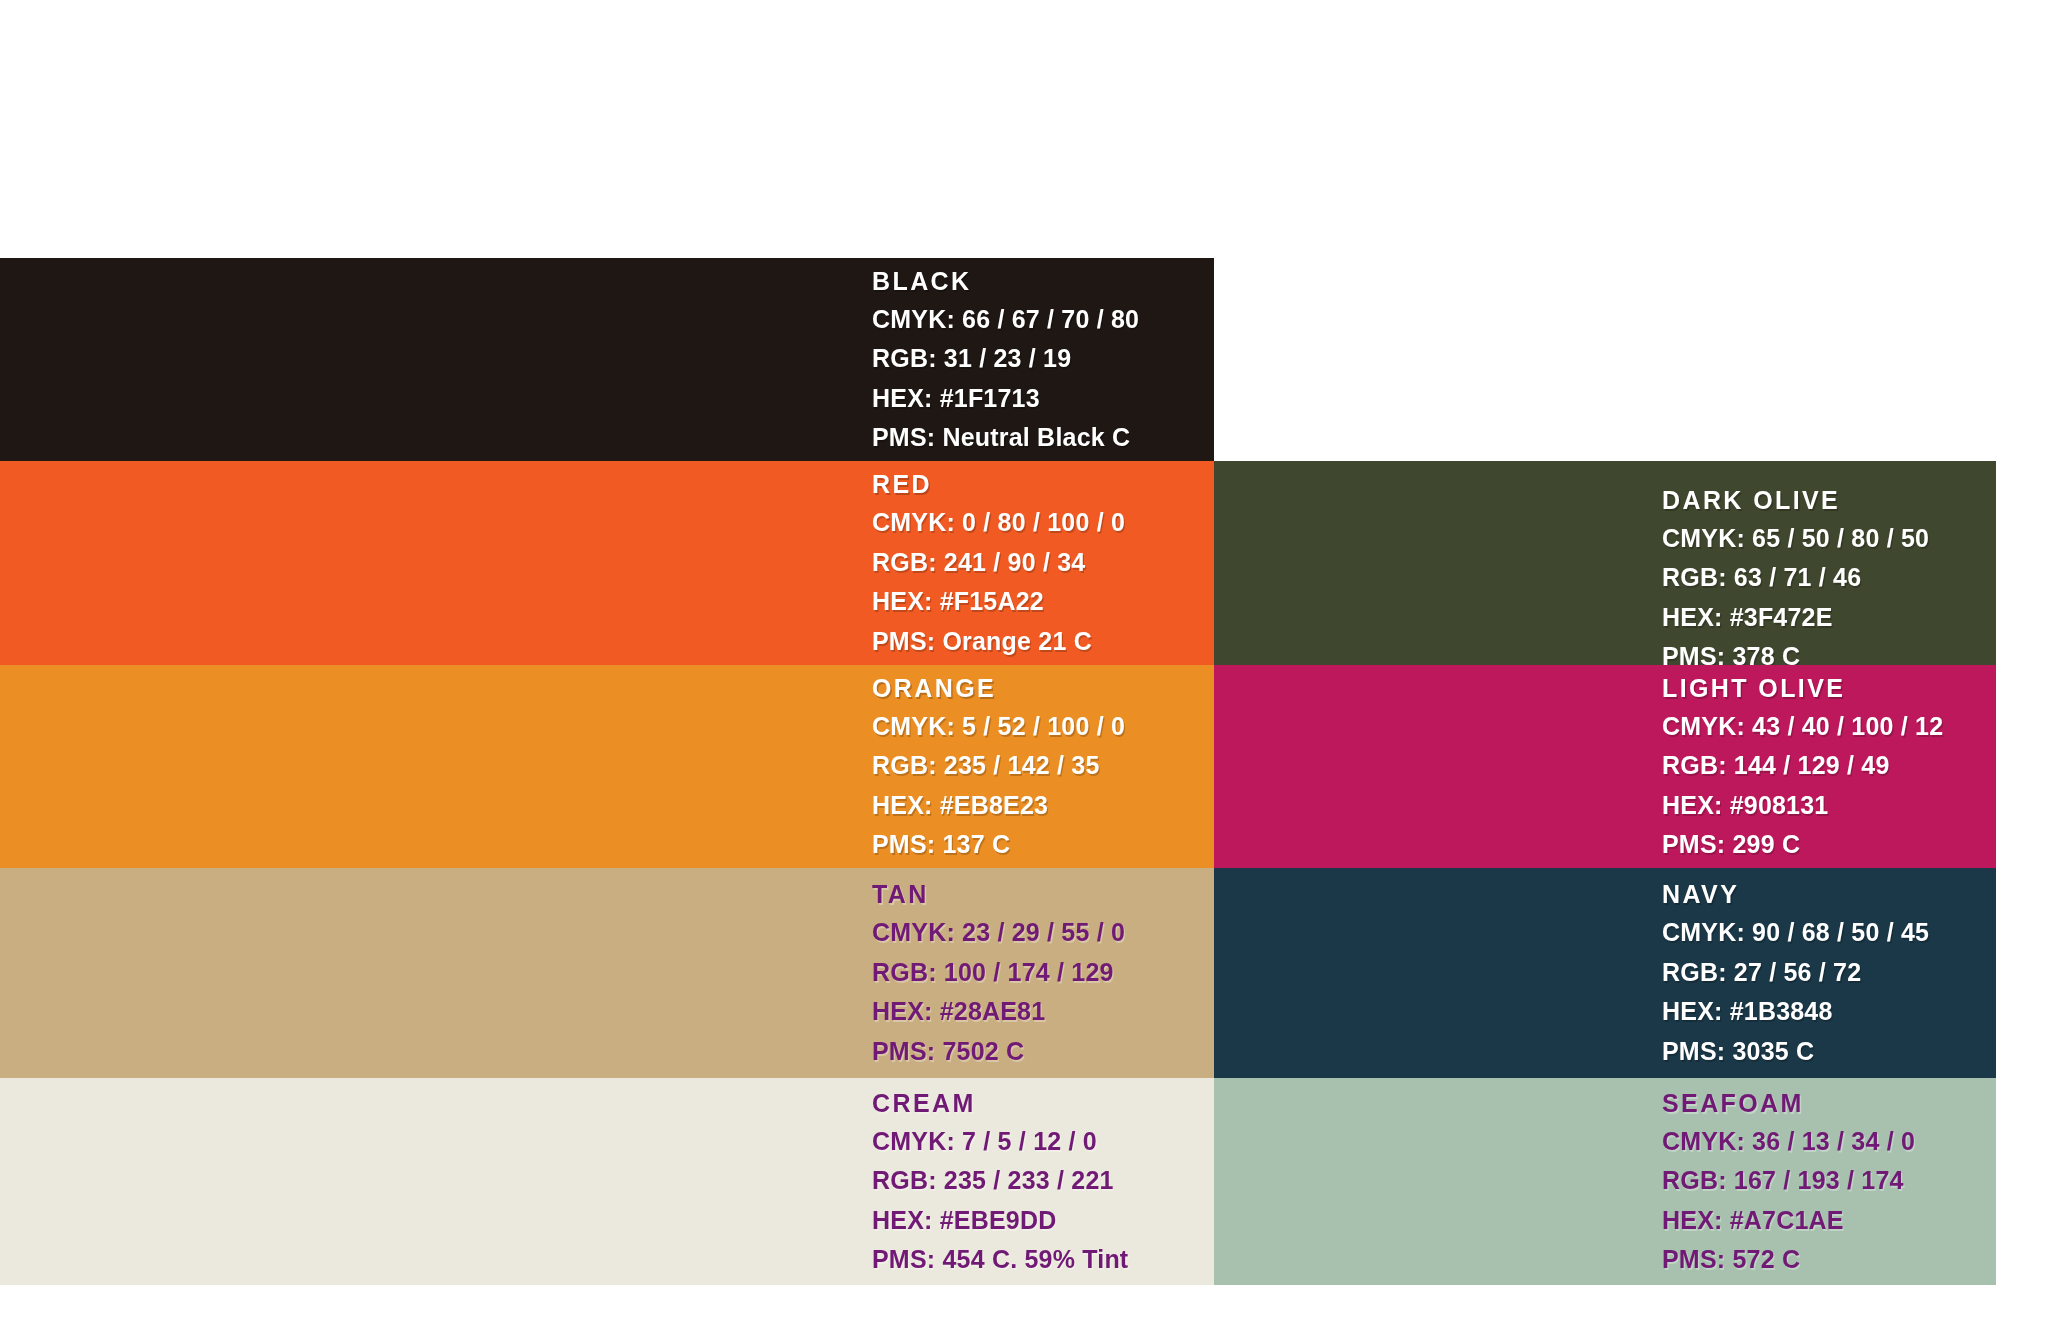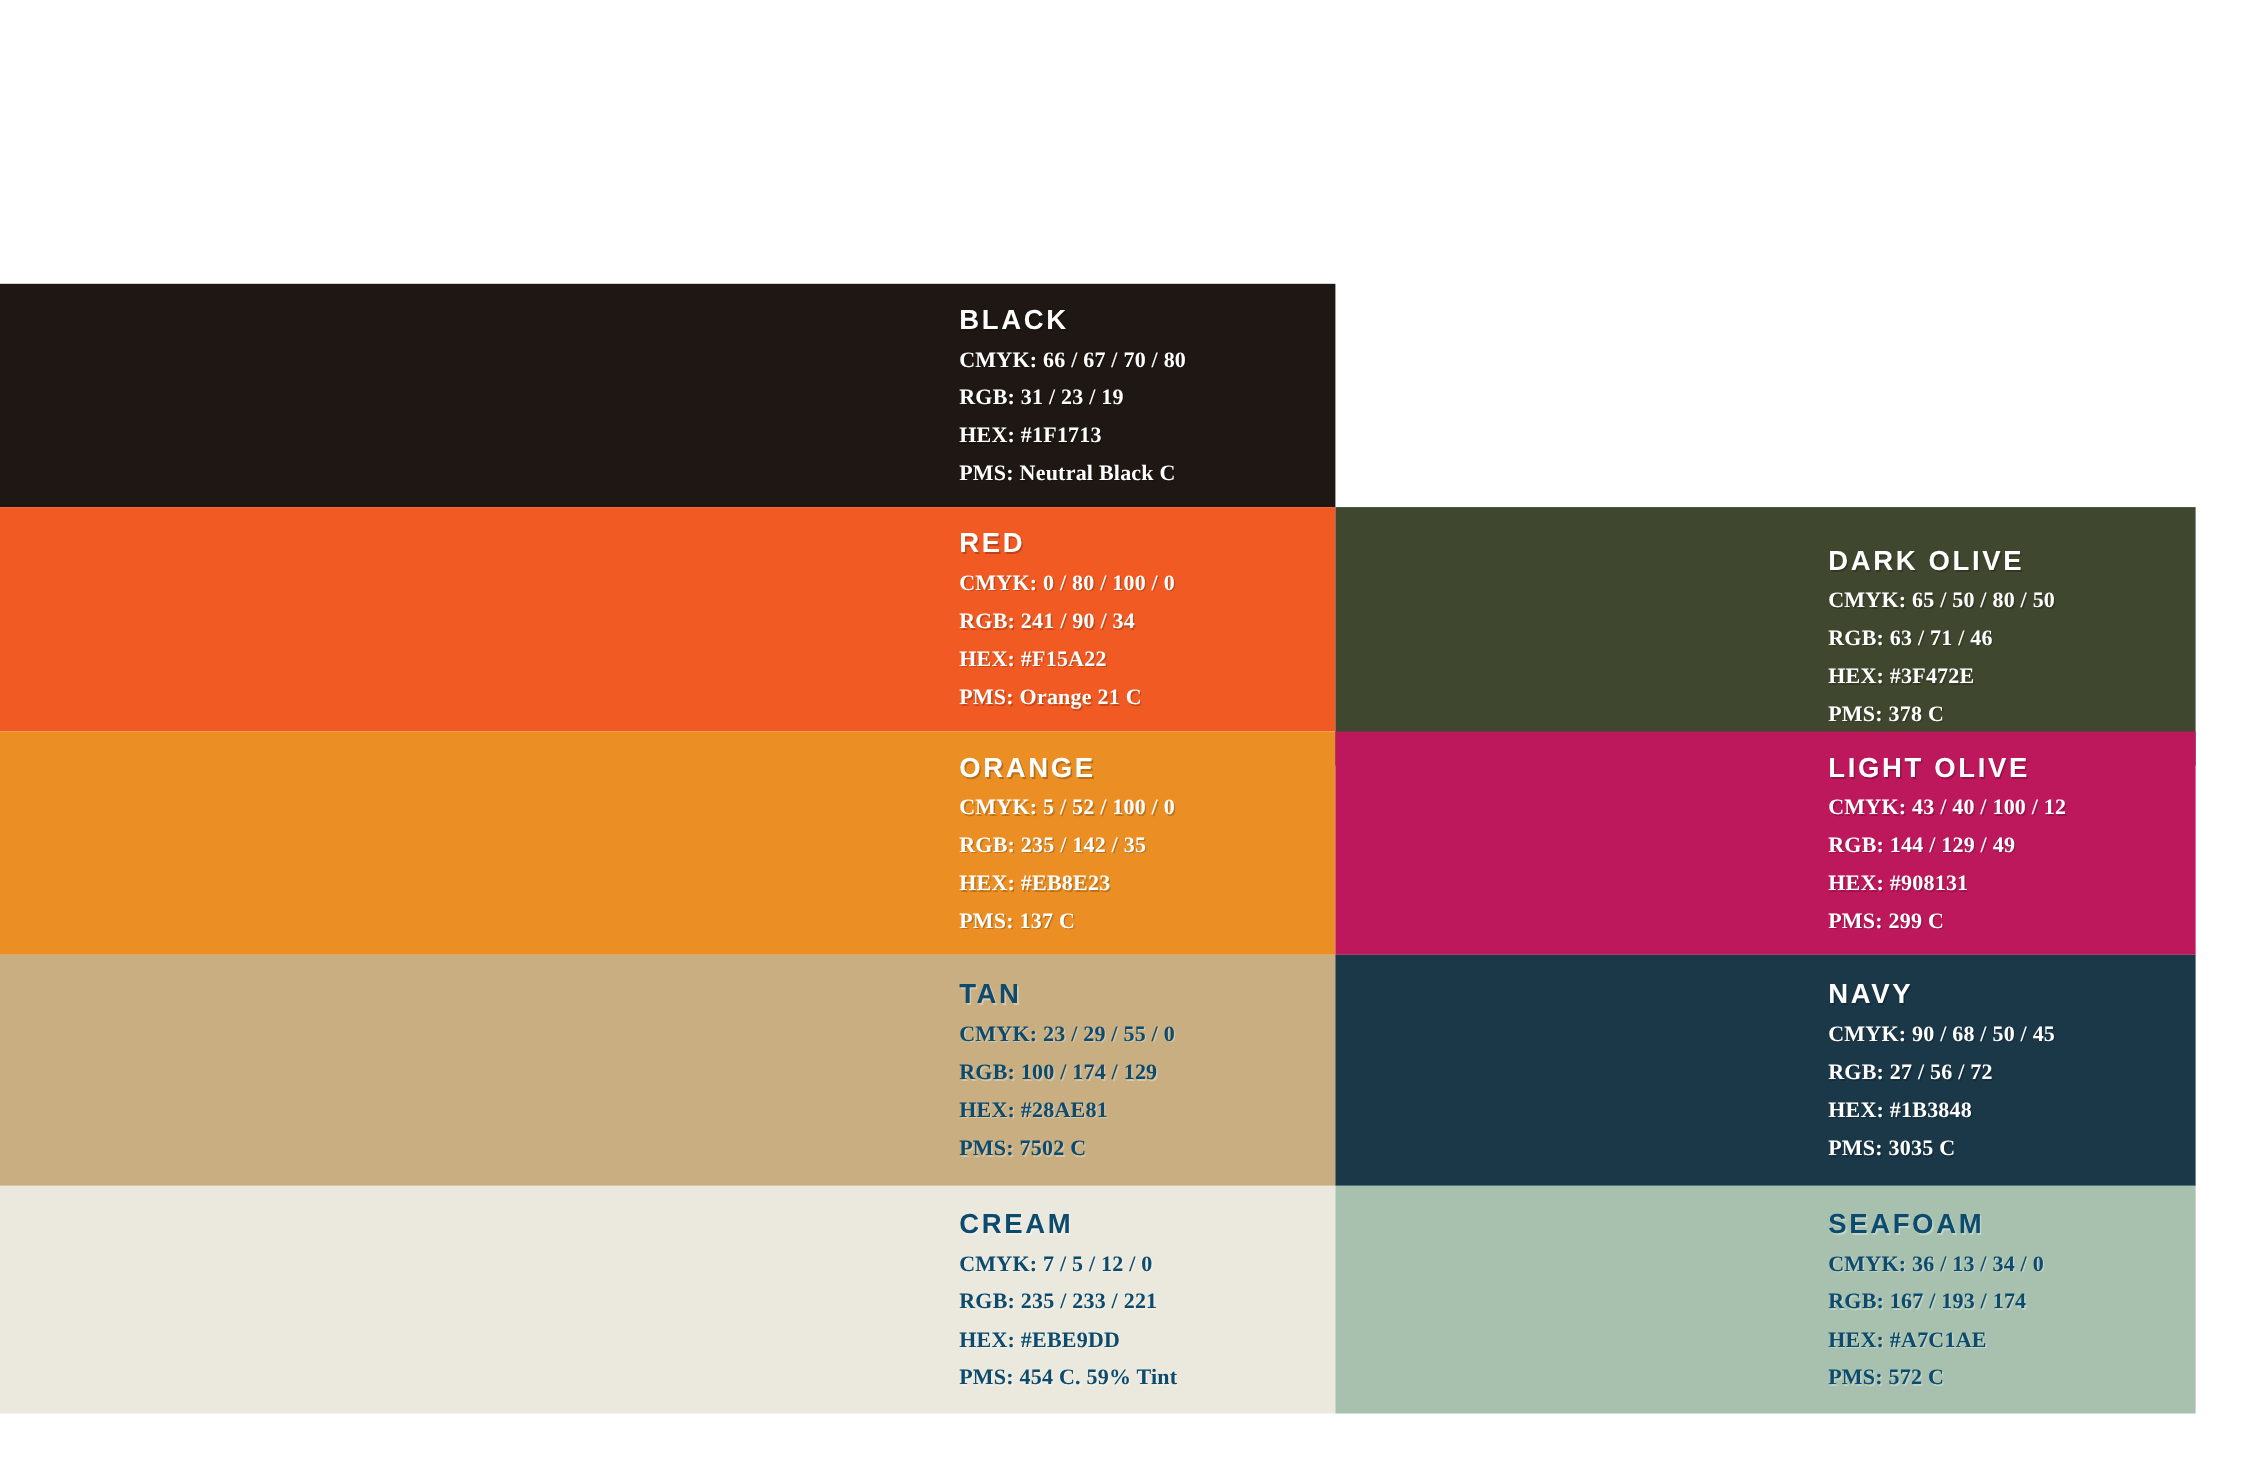--- a/index.html
+++ b/index.html
@@ -43,42 +43,41 @@
     font-size: 25px;
     font-weight: 700;
     letter-spacing: 2.4px;
     line-height: 1.0;
     margin: 0 0 13px 0;
     text-shadow: 1.5px 1.5px 0 rgba(0,0,0,0.22);
     white-space: nowrap;
   }
 
   .spec-line {
-    font-size: 20px;
+    font-size: 25px;
     font-weight: 700;
     letter-spacing: 0.2px;
     line-height: 1.0;
     margin: 0 0 14.5px 0;
     text-shadow: 1.3px 1.3px 0 rgba(0,0,0,0.20);
     white-space: nowrap;
-    font-family: Liberation Serif, serif;
   }
   .spec-line:last-child {
     margin-bottom: 0;
   }
 
   
   .text-light .swatch-name,
   .text-light .spec-line {
     color: #ffffff;
   }
   
   .text-dark .swatch-name,
   .text-dark .spec-line {
-    color: #0c4a6e;
+    color: #701a75;
     text-shadow: 1.3px 1.3px 0 rgba(255,255,255,0.30);
   }
   .text-dark .swatch-name {
     text-shadow: 1.5px 1.5px 0 rgba(255,255,255,0.32);
   }
 </style>
 </head>
 <body>
 
 <div id="palette-canvas" style="width: 2048px; height: 1325px; background: rgb(255, 255, 255);">

